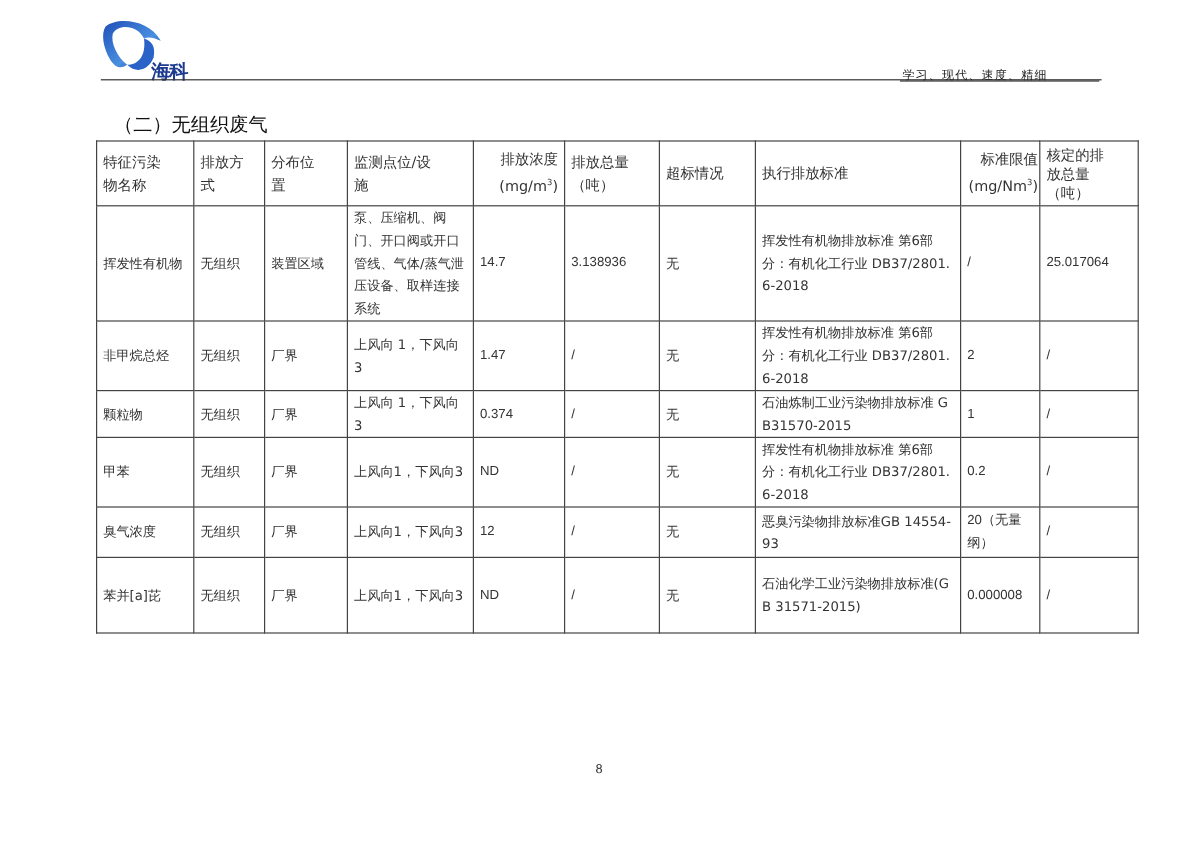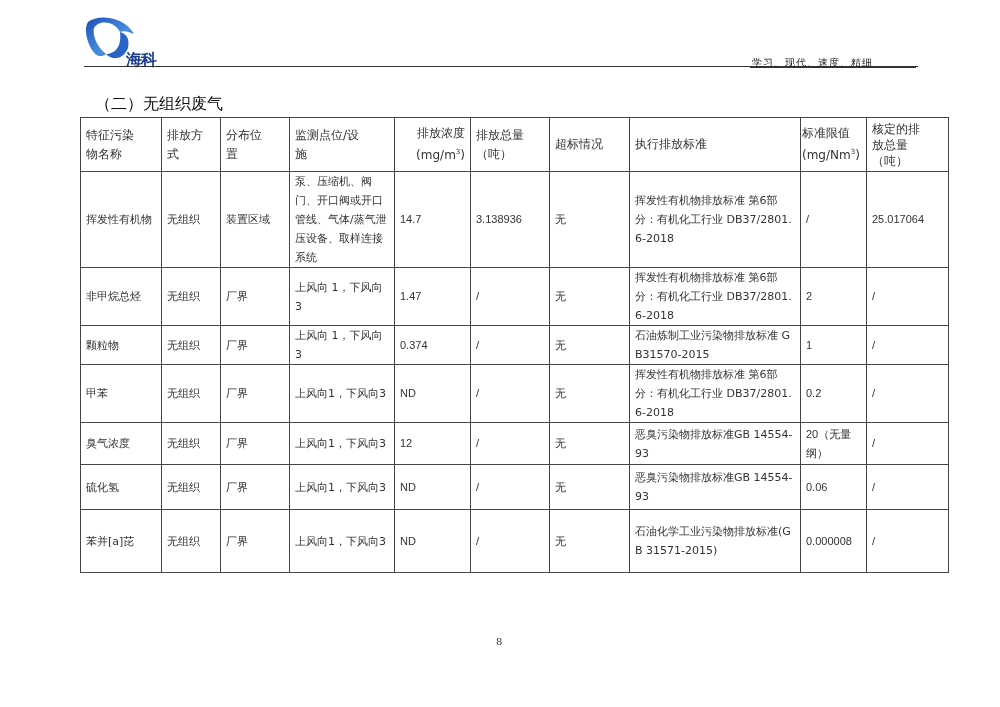--- a/index.html
+++ b/index.html
@@ -63,21 +63,21 @@
   <thead>
     <tr style="height:54px">
       <th>特征污染<br>物名称</th>
       <th>排放方<br>式</th>
       <th>分布位<br>置</th>
       <th>监测点位/设<br>施</th>
       <th style="text-align:right">排放浓度<br><span class="num">(mg/m<sup>3</sup>)</span></th>
       <th>排放总量<br>（吨）</th>
       <th>超标情况</th>
       <th>执行排放标准</th>
-      <th style="padding:0 1px;text-align:left">标准限值<br><span class="num">(mg/Nm<sup>3</sup>)</span></th>
+      <th style="padding:0 1px;text-align:right">标准限值<br><span class="num">(mg/Nm<sup>3</sup>)</span></th>
       <th style="line-height:16px">核定的排<br>放总量<br>（吨）</th>
     </tr>
   </thead>
   <tbody id="tbody">
       <tr style="height: 93px;">
         <td>挥发性有机物</td>
         <td>无组织</td>
         <td>装置区域</td>
         <td>泵、压缩机、阀门、开口阀或开口管线、气体/蒸气泄压设备、取样连接系统</td>
         <td class="num">14.7</td>
@@ -128,32 +128,20 @@
         <td>无组织</td>
         <td>厂界</td>
         <td>上风向1，下风向3</td>
         <td class="num">12</td>
         <td class="num">/</td>
         <td>无</td>
         <td>恶臭污染物排放标准GB 14554-93</td>
         <td class="num">20（无量纲）</td>
         <td class="num">/</td>
       </tr>
-      <tr style="height: 45px;">
-        <td>硫化氢</td>
-        <td>无组织</td>
-        <td>厂界</td>
-        <td>上风向1，下风向3</td>
-        <td class="num">ND</td>
-        <td class="num">/</td>
-        <td>无</td>
-        <td>恶臭污染物排放标准GB 14554-93</td>
-        <td class="num">0.06</td>
-        <td class="num">/</td>
-      </tr>
       <tr style="height: 63px;">
         <td>苯并[a]芘</td>
         <td>无组织</td>
         <td>厂界</td>
         <td>上风向1，下风向3</td>
         <td class="num">ND</td>
         <td class="num">/</td>
         <td>无</td>
         <td>石油化学工业污染物排放标准(GB 31571-2015)</td>
         <td class="num">0.000008</td>

